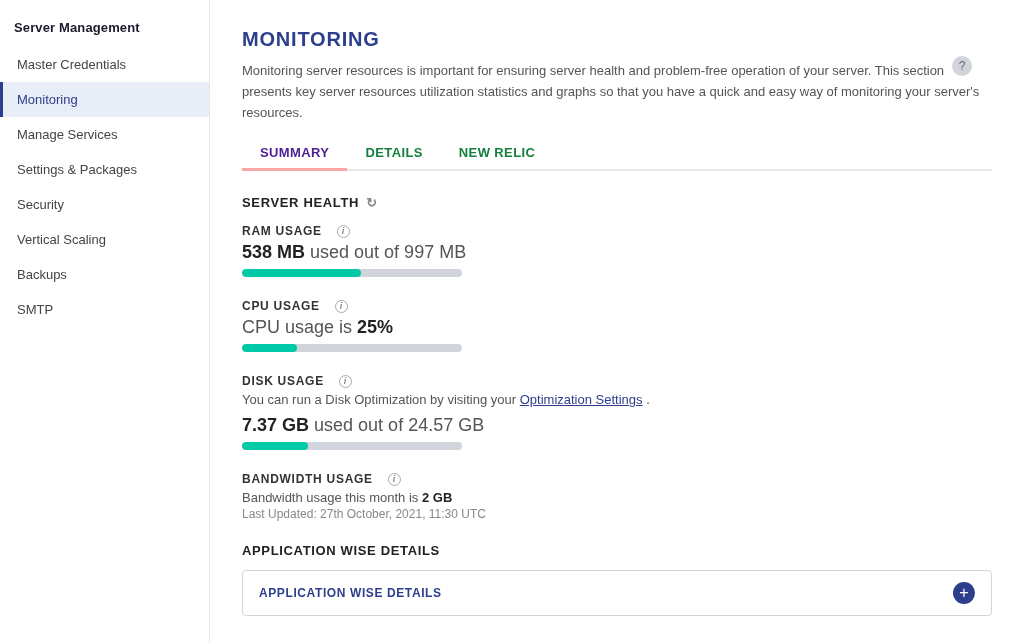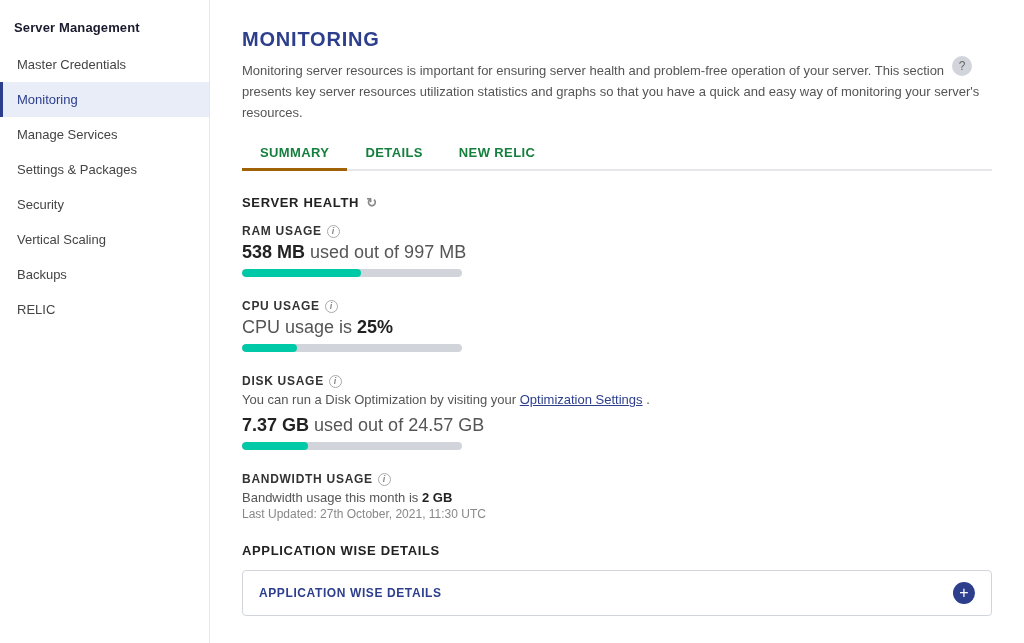--- a/index.html
+++ b/index.html
@@ -86,22 +86,22 @@
       padding: 8px 18px;
       font-size: 13px;
       font-weight: 600;
       color: #15803d;
       cursor: pointer;
       border-bottom: 3px solid transparent;
       margin-bottom: -2px;
       letter-spacing: 0.03em;
     }
     .tab.active {
-      color: #15803d;
-      border-bottom: 3px solid #a16207;
+      color: #4c1d95;
+      border-bottom: 3px solid #fca5a5;
     }
 
     
     .section-heading {
       font-size: 13px;
       font-weight: 700;
       color: #222;
       letter-spacing: 0.05em;
       margin-bottom: 14px;
       display: flex;
@@ -121,21 +121,21 @@
     
     .usage-block { margin-bottom: 22px; }
     .usage-label {
       font-size: 12px;
       font-weight: 700;
       color: #333;
       letter-spacing: 0.06em;
       margin-bottom: 4px;
       display: flex;
       align-items: center;
-      gap: 5px;
+      gap: 15px;
     }
     .info-icon {
       width: 13px;
       height: 13px;
       border-radius: 50%;
       border: 1px solid #aaa;
       display: inline-flex;
       align-items: center;
       justify-content: center;
       font-size: 9px;
@@ -222,21 +222,21 @@
 <div class="sidebar">
   <div class="sidebar-title">Server Management</div>
   <div id="sidebar-items">
       <div class="sidebar-item">Master Credentials</div>
       <div class="sidebar-item active">Monitoring</div>
       <div class="sidebar-item">Manage Services</div>
       <div class="sidebar-item">Settings &amp; Packages</div>
       <div class="sidebar-item">Security</div>
       <div class="sidebar-item">Vertical Scaling</div>
       <div class="sidebar-item">Backups</div>
-      <div class="sidebar-item">RELIC</div>
+      <div class="sidebar-item">SMTP</div>
     </div>
 </div>
 
 <div class="main-wrapper" style="position:relative;">
   <div class="main">
 
     <div style="position:relative;">
       <div class="page-title">MONITORING</div>
       <div class="help-icon">?</div>
     </div>

